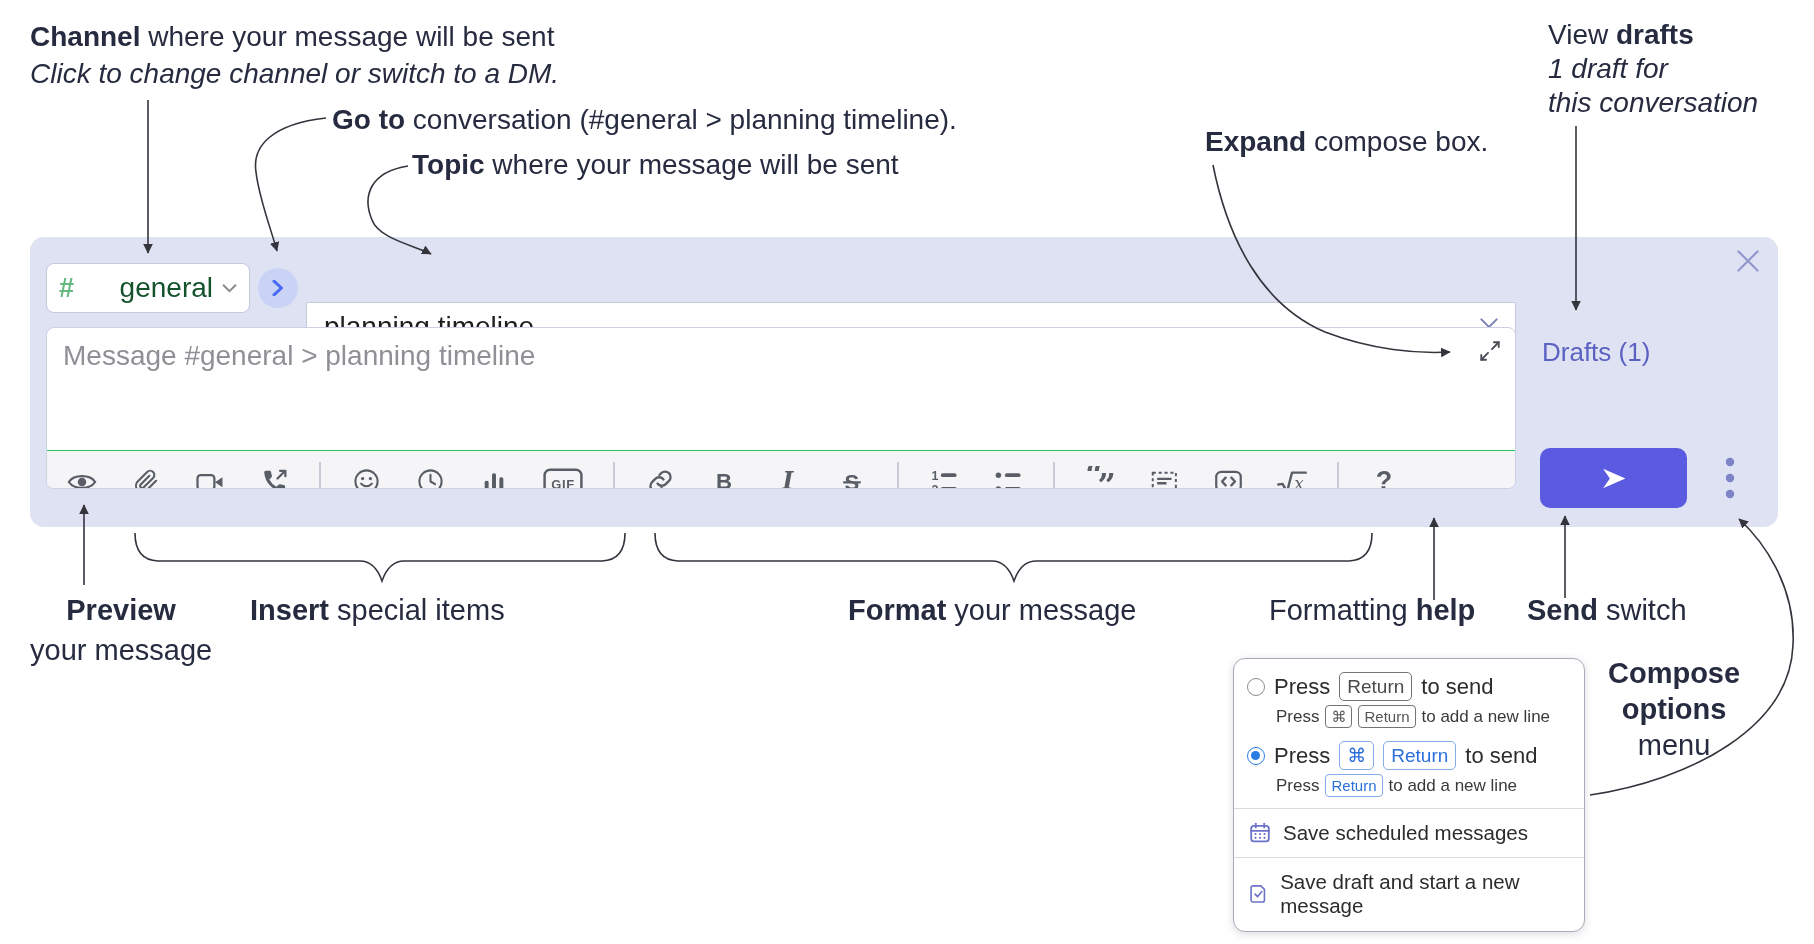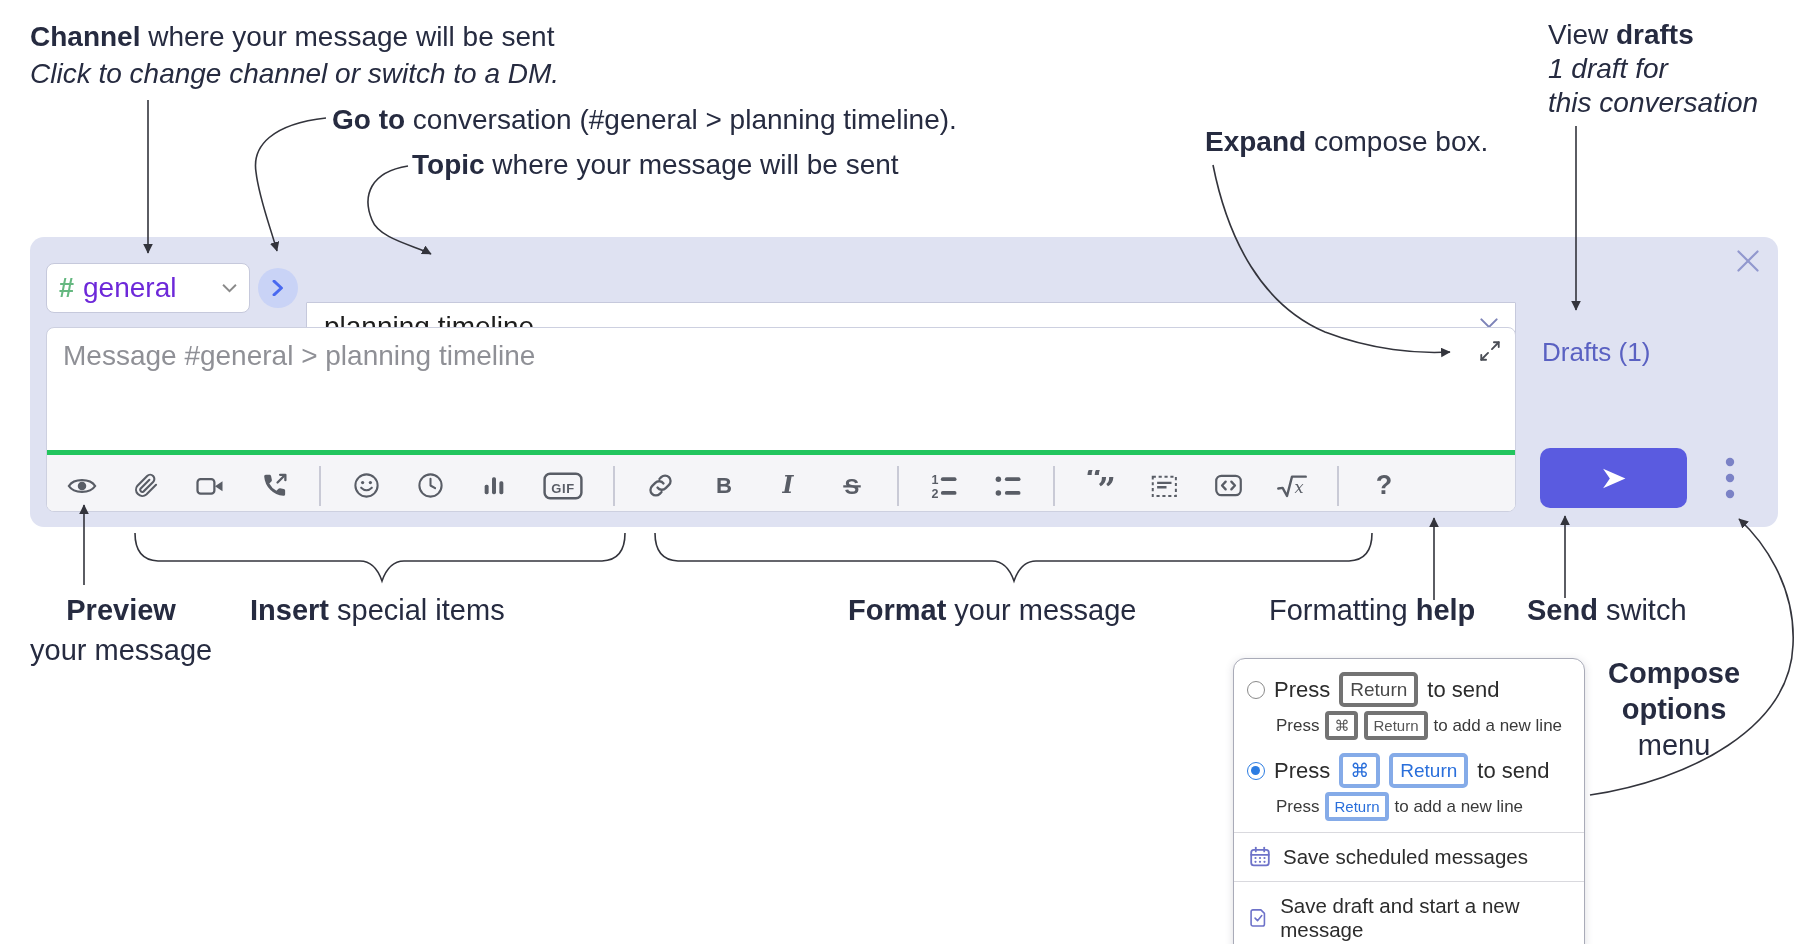--- a/index.html
+++ b/index.html
@@ -11,35 +11,35 @@
   .ann .it{font-style:italic;}
   .lbl{position:absolute;font-size:29px;line-height:40px;color:#262b40;white-space:nowrap;text-align:center;}
   .lbl .b{font-weight:700;}
   
   .compose{position:absolute;left:30px;top:237px;width:1748px;height:290px;
            background:#dfe2f2;border-radius:14px;}
   .channel-box{position:absolute;left:16px;top:26px;width:204px;height:50px;background:#fff;
                border:1px solid #c6c9dc;border-radius:8px;display:flex;align-items:center;
                padding:0 12px;box-sizing:border-box;gap:9px;cursor:pointer;}
   .hash{color:#65b880;font-weight:700;font-size:27px;}
-  .channel-label{font-size:28px;color:#6d28d9;flex:1;}
+  .channel-label{font-size:28px;color:#14532d;flex:1;text-align:right;}
   .circle-btn{position:absolute;left:228px;top:31px;width:40px;height:40px;border-radius:50%;
               background:#c9d3f6;display:flex;align-items:center;justify-content:center;cursor:pointer;}
   .topic-box{position:absolute;left:276px;top:20px;width:1210px;height:50px;background:#fff;
              border:1px solid #c6c9dc;border-radius:1px;display:flex;align-items:center;
              padding:0 14px 0 17px;box-sizing:border-box;margin-top:45px;}
   .topic-text{font-size:28px;color:#1d1d1d;flex:1;}
   .close-x{position:absolute;top:8px;right:14px;width:32px;height:32px;display:flex;
            align-items:center;justify-content:center;cursor:pointer;}
-  .panel{position:absolute;left:16px;top:90px;width:1470px;height:185px;background:#fff;
+  .panel{position:absolute;left:16px;top:90px;width:1470px;height:162px;background:#fff;
          border:1px solid #cdd0e0;border-radius:8px;box-sizing:border-box;overflow:hidden;}
   .msg-area{position:relative;height:122px;}
   .placeholder{position:absolute;left:16px;top:12px;font-size:28px;color:#8f9096;}
   .expand-ic{position:absolute;right:13px;top:11px;cursor:pointer;}
-  .toolbar{height:61px;background:#f5f5f8;border-top:5px solid #22c55e;display:flex;
+  .toolbar{height:61px;background:#f5f5f8;border-top:1px solid #22c55e;display:flex;
            align-items:center;padding:0 0 0 16px;gap:26px;}
   .tb{width:38px;height:44px;display:flex;align-items:center;justify-content:center;
       color:#595d66;cursor:pointer;flex:0 0 auto;}
   .tbdiv{width:2px;height:40px;background:#c9cad6;flex:0 0 auto;}
   .help-q{font-size:27px;font-weight:600;color:#595d66;}
   .drafts{position:absolute;left:1512px;top:100px;font-size:26px;color:#5a61c2;cursor:pointer;}
   .send-btn{position:absolute;left:1510px;top:211px;width:147px;height:60px;background:#5a5be0;
             border-radius:10px;display:flex;align-items:center;justify-content:center;cursor:pointer;}
   .dots-btn{position:absolute;left:1680px;top:213px;width:40px;height:56px;display:flex;
             align-items:center;justify-content:center;cursor:pointer;}
@@ -47,21 +47,21 @@
   .menu{position:absolute;left:1233px;top:658px;width:352px;background:#fff;
         border:1.5px solid #a9abb8;border-radius:12px;box-shadow:0 2px 8px rgba(60,60,90,.18);
         padding:10px 0 8px 0;box-sizing:border-box;z-index:4;}
   .mrow{display:flex;align-items:center;gap:9px;padding:3px 13px;font-size:22px;color:#2c2c2c;cursor:pointer;}
   .msub{display:flex;align-items:center;gap:6px;padding:1px 13px 4px 42px;font-size:17px;color:#3a3a3a;}
   .radio{width:18px;height:18px;border-radius:50%;border:1.5px solid #8a8a8a;box-sizing:border-box;
          flex:0 0 auto;position:relative;}
   .radio.sel{border-color:#2b7ce2;}
   .radio.sel::after{content:"";position:absolute;left:3px;top:3px;width:9px;height:9px;
                     border-radius:50%;background:#2b7ce2;}
-  .kbd{display:inline-block;border:4px solid #737373;border-radius:5px;padding:0 7px;
+  .kbd{display:inline-block;border:1px solid #737373;border-radius:5px;padding:0 7px;
        background:#fff;color:#4a4a4a;font-size:19px;line-height:27px;}
   .kbd.small{font-size:15px;line-height:21px;padding:0 5px;border-radius:4px;color:#555;}
   .kbd.blue{color:#2a6fdb;border-color:#85abe8;}
   .mdiv{border-top:1px solid #d9d9de;margin:7px 0;}
   .mitem{display:flex;align-items:center;gap:11px;padding:5px 14px;font-size:20.5px;color:#2c2c2c;cursor:pointer;}
   
   .overlay{position:absolute;left:0;top:0;pointer-events:none;z-index:6;}
 </style>
 </head>
 <body>

